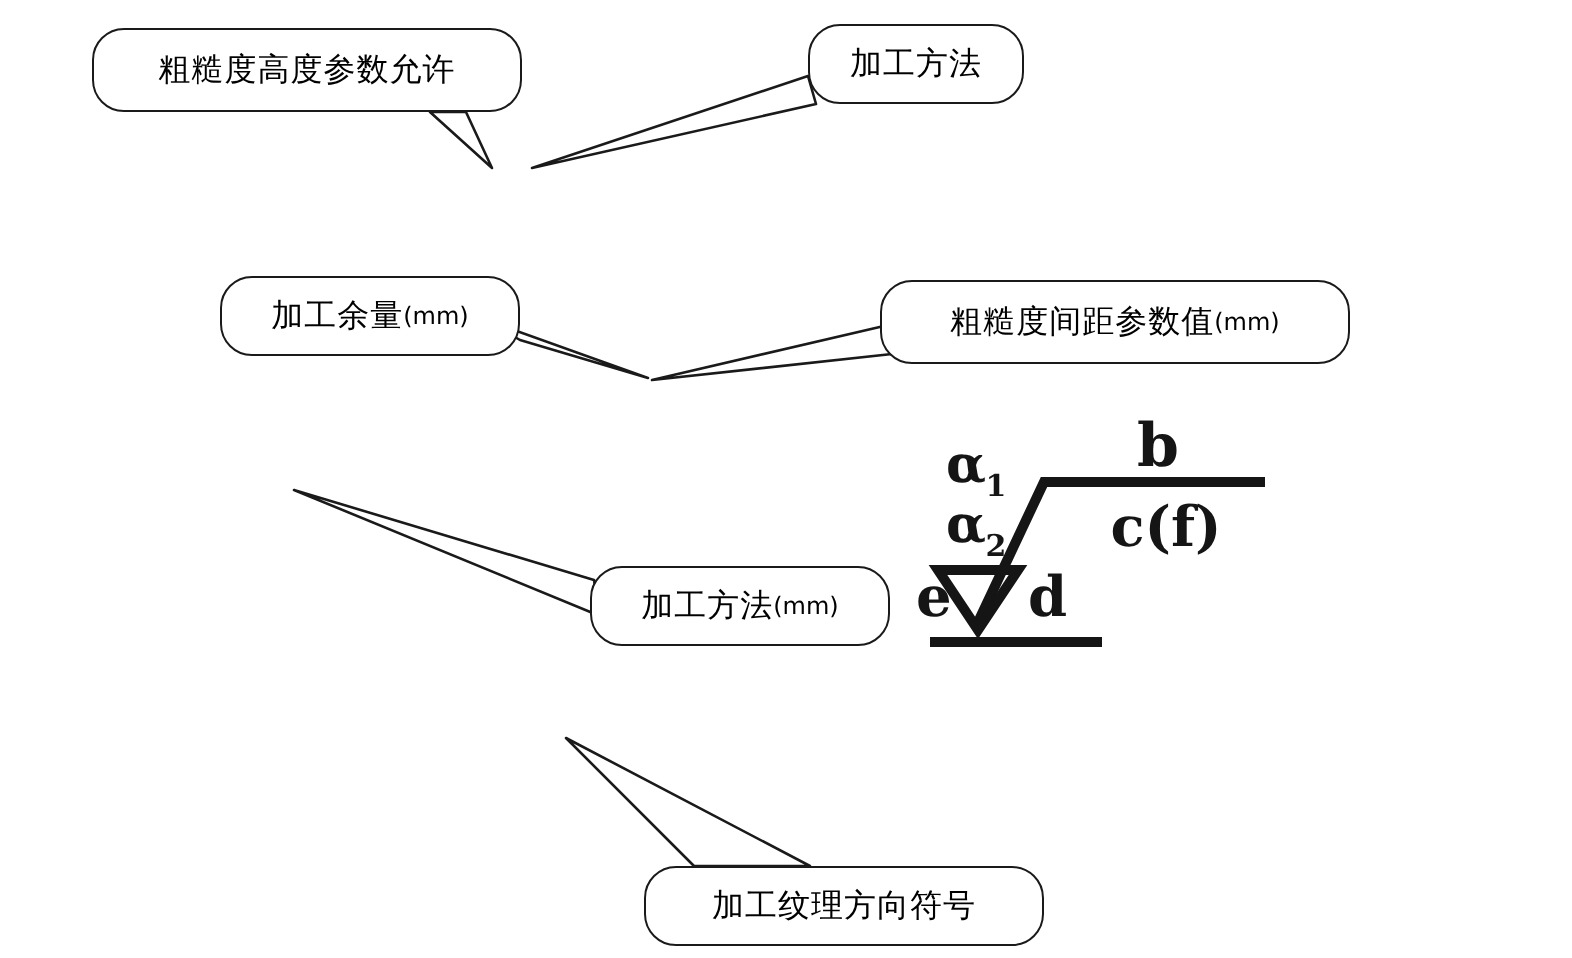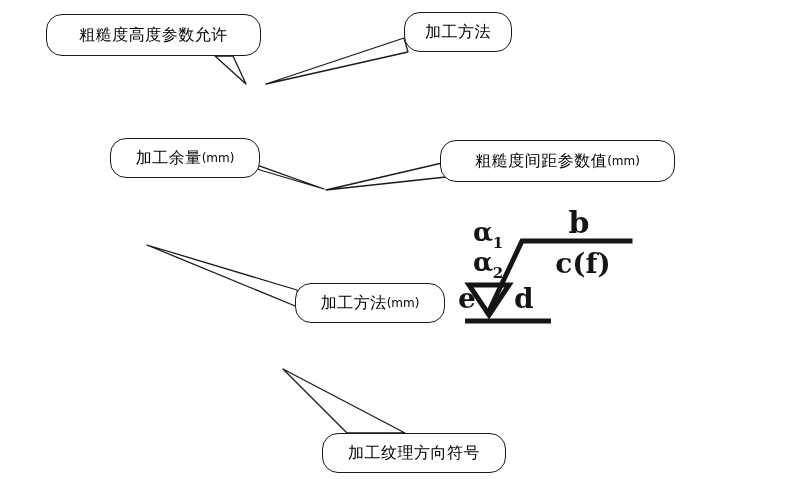--- a/index.html
+++ b/index.html
@@ -46,21 +46,21 @@
     font-size: 12px;
     letter-spacing: 0;
   }
 
   
   #co-height      { left: 46px;  top: 14px;  width: 215px; height: 42px; }
   #co-method      { left: 404px; top: 12px;  width: 108px; height: 40px; }
   #co-allowance   { left: 110px; top: 138px; width: 150px; height: 40px; }
   #co-spacing     { left: 440px; top: 140px; width: 235px; height: 42px; }
   #co-sampling    { left: 295px; top: 283px; width: 150px; height: 40px; }
-  #co-texture     { left: 322px; top: 433px; width: 184px; height: 40px; }
+  #co-texture     { left: 322px; top: 433px; width: 200px; height: 40px; }
 
   
   #symbol {
     position: absolute;
     left: 455px;
     top: 205px;
     width: 180px;
     height: 125px;
     z-index: 4;
   }

